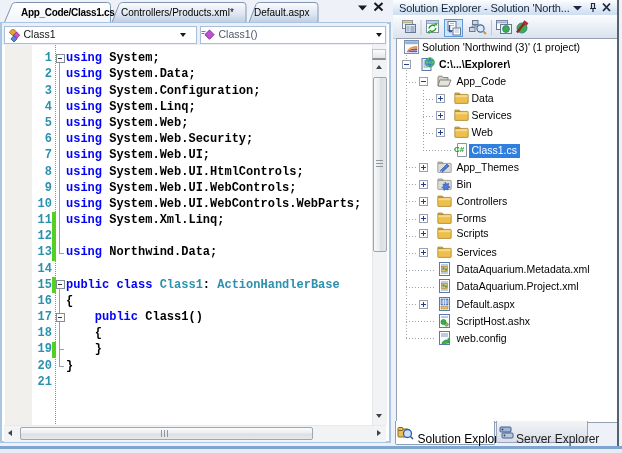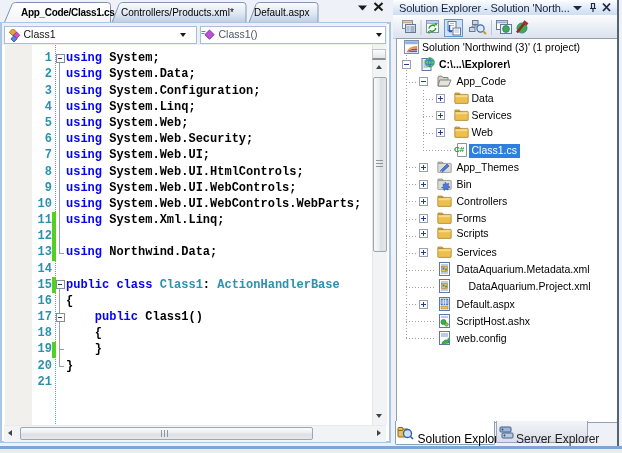--- a/index.html
+++ b/index.html
@@ -417,21 +417,21 @@
     <div class="doth" style="left:405.5px;top:286.98px;width:30px"></div>
     <div class="trow" style="left:0;top:278.48px;width:622px;">
       <svg width="15" height="15" style="left:437px;top:1px;" viewBox="0 0 15 15">
         <rect x="2.5" y="0.5" width="10" height="13" fill="#fdfdfd" stroke="#5b7aa8"></rect>
       <rect x="4" y="2.5" width="7" height="1" fill="#7c9cc8"></rect>
         <rect x="4" y="10.5" width="7" height="1" fill="#7c9cc8"></rect>
       <rect x="4.5" y="4.5" width="6" height="5" fill="#e8c05a" stroke="#a07820" stroke-width="0.6"></rect>
       <rect x="5.5" y="5.5" width="2" height="2" fill="#4a7ae0"></rect>
         <rect x="8" y="6.5" width="2" height="2" fill="#3fae49"></rect>
       </svg>
-      <span class="lbl" style="left:456.5px;margin-left:12px;">DataAquarium.Project.xml</span>
+      <span class="lbl" style="left:456.5px;">DataAquarium.Project.xml</span>
     </div>
     <div class="doth" style="left:405.5px;top:304.1px;width:12px"></div>
     <div class="trow" style="left:0;top:295.6px;width:622px;">
       <span class="exp" style="left:418.5px;">
         <i class="h"></i>
         <i class="v"></i>
       </span>
       <svg width="15" height="15" style="left:437px;top:1px;" viewBox="0 0 15 15">
         <rect x="2.5" y="0.5" width="10" height="13" fill="#fdfdfd" stroke="#5b7aa8"></rect>
       <rect x="4" y="2" width="7" height="6" fill="#5b86d8" stroke="#2a4a9c" stroke-width="0.5"></rect>

